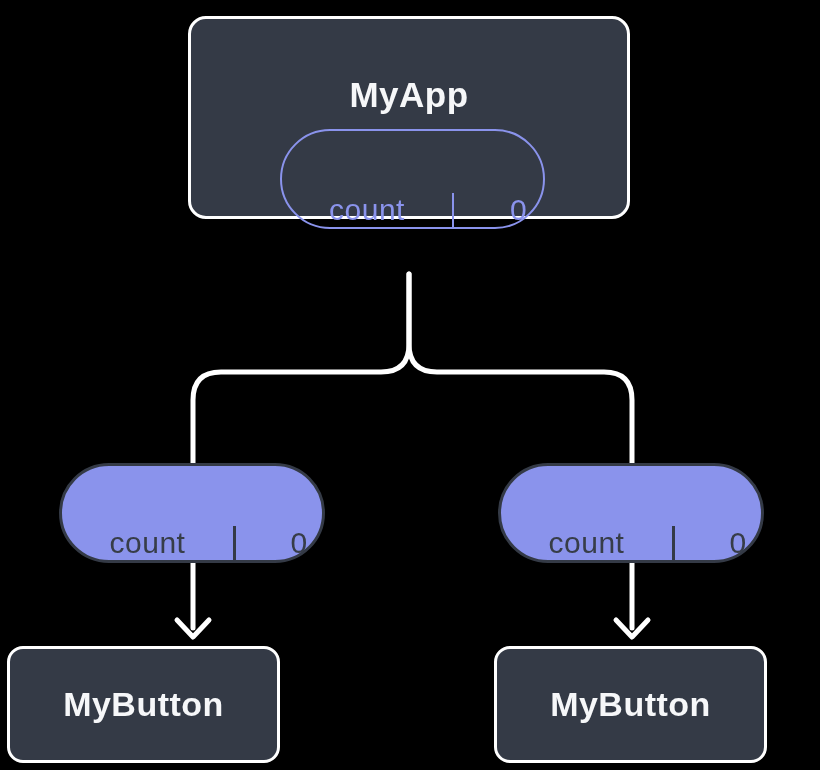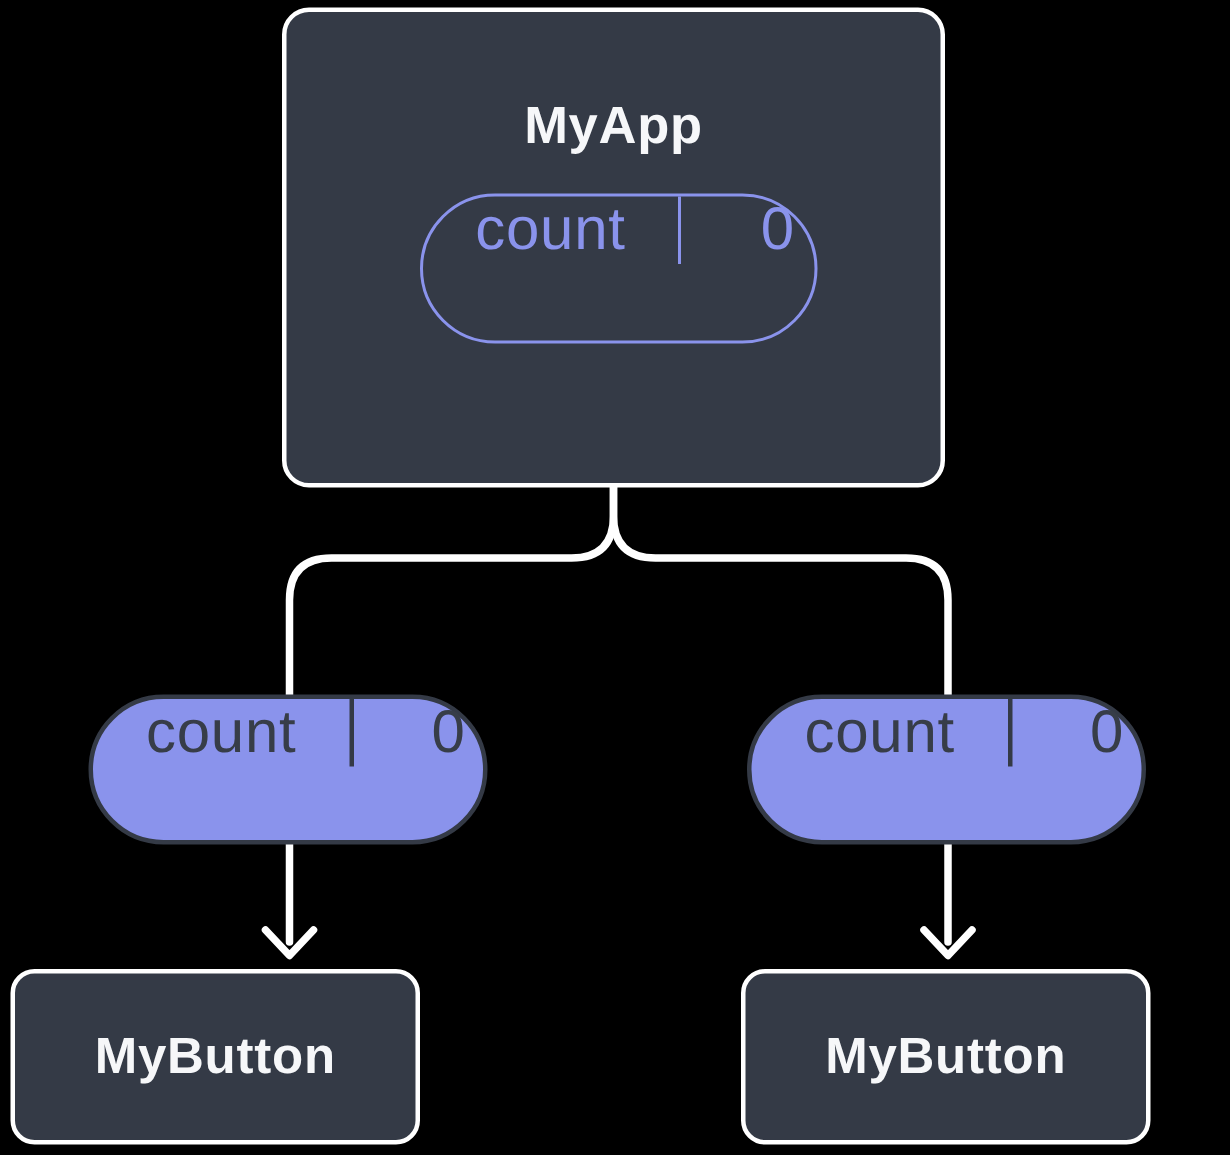--- a/index.html
+++ b/index.html
@@ -21,28 +21,28 @@
   svg.connector-layer{position:absolute;left:0;top:0;width:820px;height:770px;}
   svg.connector-layer path{
     fill:none;stroke:var(--connector);stroke-width:5;
     stroke-linecap:round;stroke-linejoin:round;
   }
   .node{
     position:absolute;box-sizing:border-box;
     background:var(--node_bg);
     border:3.5px solid var(--node_border);
   }
-  .root-node{left:188px;top:5px;width:442px;height:320px;border-radius:18px;}
+  .root-node{left:188px;top:16px;width:442px;height:203px;border-radius:18px;}
   .root-label{
     position:absolute;top:56px;left:0;width:100%;text-align:center;
     font-size:35px;font-weight:700;letter-spacing:0.5px;color:var(--node_text);
   }
   .pill{
-    position:absolute;display:flex;align-items:flex-start;box-sizing:border-box;
-    border-radius:52px;font-size:40px;letter-spacing:0.5px;gap:40px;
+    position:absolute;display:flex;align-items:flex-end;box-sizing:border-box;
+    border-radius:52px;font-size:30px;letter-spacing:0.5px;gap:40px;
   }
   .pill .seg{display:flex;align-items:center;justify-content:center;}
   .pill-outline{
     left:280px;top:129px;width:265px;height:100px;
     border:2px solid var(--accent_purple);color:var(--accent_purple);
     background:transparent;
   }
   .pill-outline .seg-key{flex:0 0 170px;border-right:2px solid var(--accent_purple);}
   .pill-outline .seg-val{flex:1;}
   .pill-filled{

